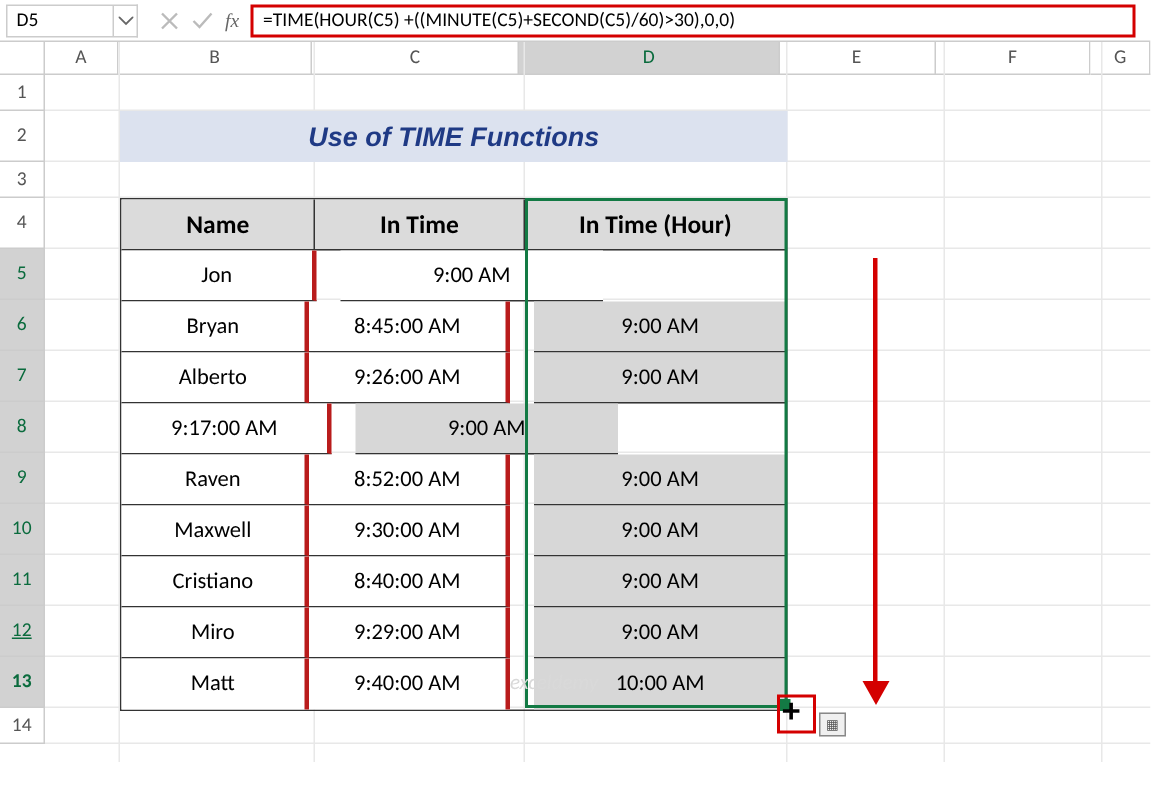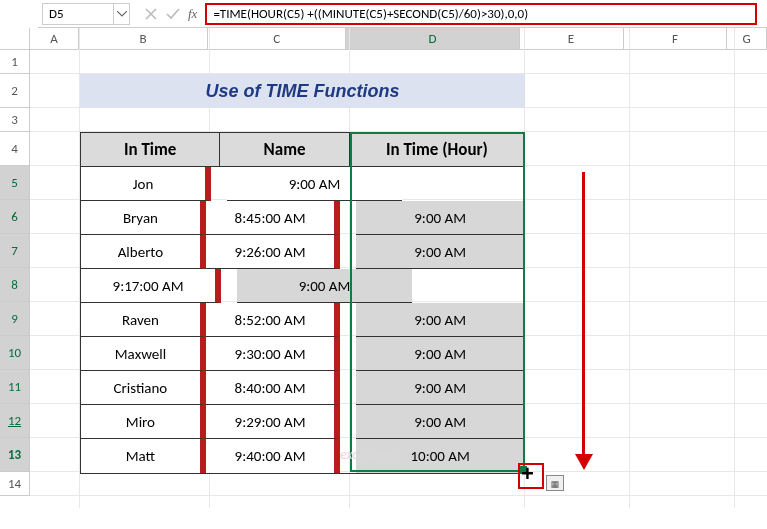--- a/index.html
+++ b/index.html
@@ -12,21 +12,20 @@
     overflow: hidden;
     position: relative;
   }
   .namebox-row {
     display: flex;
     align-items: center;
     height: 28px;
     border-bottom: 1px solid #ccc;
     background: #fff;
     padding-left: 4px;
-    margin-left: 38px;
   }
   .name-box {
     width: 72px;
     height: 22px;
     border: 1px solid #ccc;
     display: flex;
     align-items: center;
     padding: 0 6px;
     font-size: 13px;
     background: #fff;
@@ -94,21 +93,21 @@
   .th{
     background:#dbdbdb; font-weight:bold; font-size:17px;
     display:flex; align-items:center; justify-content:center;
     border-right:1px solid #333; border-bottom:1px solid #333;
   }
   .th:last-child{border-right:none;text-align:center;}
   .th1{width:130px;} .th2{width:140px;} .th3{width:175px;}
   .tbl-row{display:flex; height:34px;}
   .td{
     display:flex; align-items:center; justify-content:center;
-    border-right:6px solid #b91c1c; border-bottom:1px solid #333;
+    border-right:3px solid #b91c1c; border-bottom:1px solid #333;
     background:#fff; font-size:15px;
   }
   .td:last-child{border-right:none;margin-left:16px;}
   .tbl-row:last-child .td{border-bottom:none;}
   .td1{width:130px;} .td2{width:140px;} .td3{width:175px;}
   .td3.shade{background:#d7d7d7;}
   
   .selection-border{
     position:absolute;
     left:320px; top:82px;
@@ -250,22 +249,22 @@
     <div style="height:34px;border-bottom:1px solid #e8e8e8;"></div>
     <div style="height:34px;border-bottom:1px solid #e8e8e8;"></div>
     <div style="height:24px;border-bottom:1px solid #e8e8e8;"></div>
   </div>
 
   <div class="sheet">
     <div class="title-box">Use of TIME Functions</div>
 
     <div class="table-box">
       <div class="tbl-head">
+        <div class="th th1">Name</div>
         <div class="th th2">In Time</div>
-        <div class="th th1">Name</div>
         <div class="th th3">In Time (Hour)</div>
       </div>
       <div id="tbody">
           <div class="tbl-row">
             <div class="td td1">Jon</div>
             <div class="td td3">9:00 AM</div>
           </div>
           <div class="tbl-row">
             <div class="td td1">Bryan</div>
             <div class="td td2">8:45:00 AM</div>

